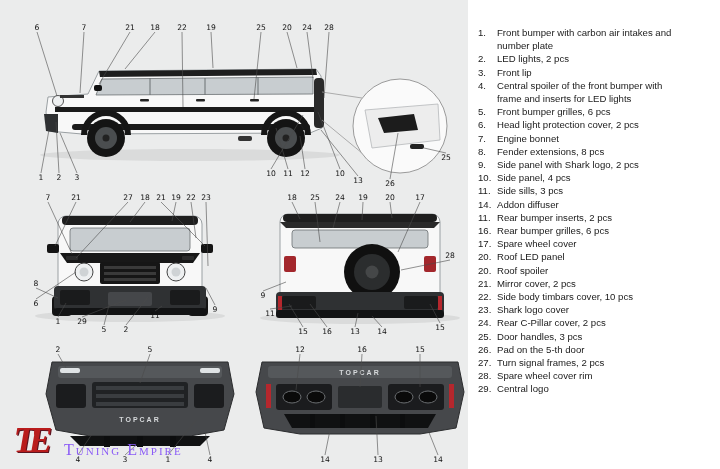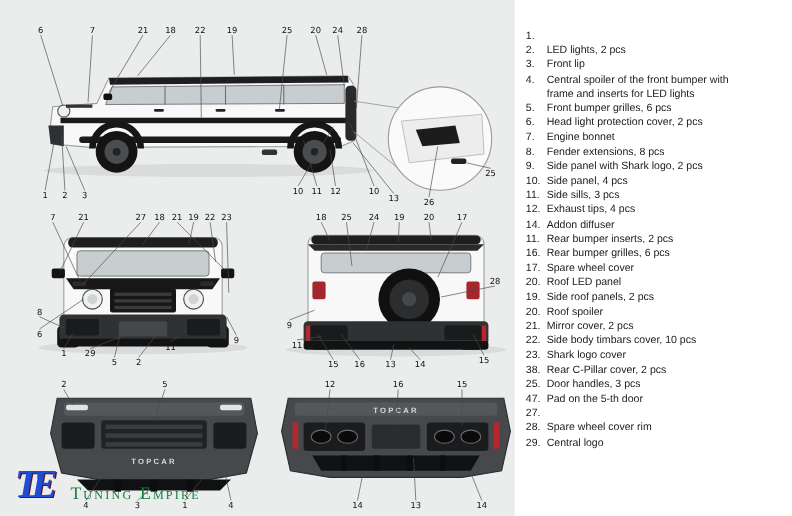--- a/index.html
+++ b/index.html
@@ -20,23 +20,23 @@
   .parts-panel{position:absolute;left:468px;top:0;width:252px;height:469px;background:#fff;
     padding:26px 6px 0 10px}
   .part-row{display:flex;font-size:9.6px;line-height:13.2px;color:#1a1a1a}
   .part-num{width:19px;flex:none}
   .part-text{max-width:185px}
 
   
   .brand{position:absolute;left:8px;bottom:4px;display:flex;align-items:flex-end;gap:6px}
   .monogram{width:50px;height:50px;display:flex;align-items:center;justify-content:center;
     font-family:"Liberation Serif",serif;font-style:italic;font-weight:bold;font-size:36px;
-    color:#1d4ed8;letter-spacing:-7px;padding-right:7px;text-shadow:1px 1px 0 #5c1420}
+    color:#b91c1c;letter-spacing:-7px;padding-right:7px;text-shadow:1px 1px 0 #5c1420}
   .brand-name{font-family:"Liberation Serif",serif;font-variant:small-caps;font-size:16px;
-    letter-spacing:2px;color:#15803d;padding-bottom:6px}
+    letter-spacing:2px;color:#8b5cf6;padding-bottom:6px}
 </style>
 </head>
 <body>
 
 <div class="page">
 
   <div class="diagram-area">
 
     <svg class="art" viewBox="0 0 468 469">
 
@@ -295,20 +295,21 @@
     <div class="brand">
       <div class="monogram">TE</div>
       <div class="brand-name">Tuning Empire</div>
     </div>
   </div>
 
   <div class="parts-panel">
     <div id="parts-list">
         <div class="part-row">
           <span class="part-num">1.</span>
+          <span class="part-text">Front bumper with carbon air intakes and number plate</span>
         </div>
         <div class="part-row">
           <span class="part-num">2.</span>
           <span class="part-text">LED lights, 2 pcs</span>
         </div>
         <div class="part-row">
           <span class="part-num">3.</span>
           <span class="part-text">Front lip</span>
         </div>
         <div class="part-row">
@@ -337,77 +338,70 @@
         </div>
         <div class="part-row">
           <span class="part-num">10.</span>
           <span class="part-text">Side panel, 4 pcs</span>
         </div>
         <div class="part-row">
           <span class="part-num">11.</span>
           <span class="part-text">Side sills, 3 pcs</span>
         </div>
         <div class="part-row">
-          <span class="part-num">12.</span>
-          <span class="part-text">Exhaust tips, 4 pcs</span>
-        </div>
-        <div class="part-row">
           <span class="part-num">14.</span>
           <span class="part-text">Addon diffuser</span>
         </div>
         <div class="part-row">
           <span class="part-num">11.</span>
           <span class="part-text">Rear bumper inserts, 2 pcs</span>
         </div>
         <div class="part-row">
           <span class="part-num">16.</span>
           <span class="part-text">Rear bumper grilles, 6 pcs</span>
         </div>
         <div class="part-row">
           <span class="part-num">17.</span>
           <span class="part-text">Spare wheel cover</span>
         </div>
         <div class="part-row">
           <span class="part-num">20.</span>
           <span class="part-text">Roof LED panel</span>
         </div>
         <div class="part-row">
-          <span class="part-num">19.</span>
-          <span class="part-text">Side roof panels, 2 pcs</span>
-        </div>
-        <div class="part-row">
           <span class="part-num">20.</span>
           <span class="part-text">Roof spoiler</span>
         </div>
         <div class="part-row">
           <span class="part-num">21.</span>
           <span class="part-text">Mirror cover, 2 pcs</span>
         </div>
         <div class="part-row">
           <span class="part-num">22.</span>
           <span class="part-text">Side body timbars cover, 10 pcs</span>
         </div>
         <div class="part-row">
           <span class="part-num">23.</span>
           <span class="part-text">Shark logo cover</span>
         </div>
         <div class="part-row">
-          <span class="part-num">38.</span>
+          <span class="part-num">24.</span>
           <span class="part-text">Rear C-Pillar cover, 2 pcs</span>
         </div>
         <div class="part-row">
           <span class="part-num">25.</span>
           <span class="part-text">Door handles, 3 pcs</span>
         </div>
         <div class="part-row">
-          <span class="part-num">47.</span>
+          <span class="part-num">26.</span>
           <span class="part-text">Pad on the 5-th door</span>
         </div>
         <div class="part-row">
           <span class="part-num">27.</span>
+          <span class="part-text">Turn signal frames, 2 pcs</span>
         </div>
         <div class="part-row">
           <span class="part-num">28.</span>
           <span class="part-text">Spare wheel cover rim</span>
         </div>
         <div class="part-row">
           <span class="part-num">29.</span>
           <span class="part-text">Central logo</span>
         </div>
       </div>

